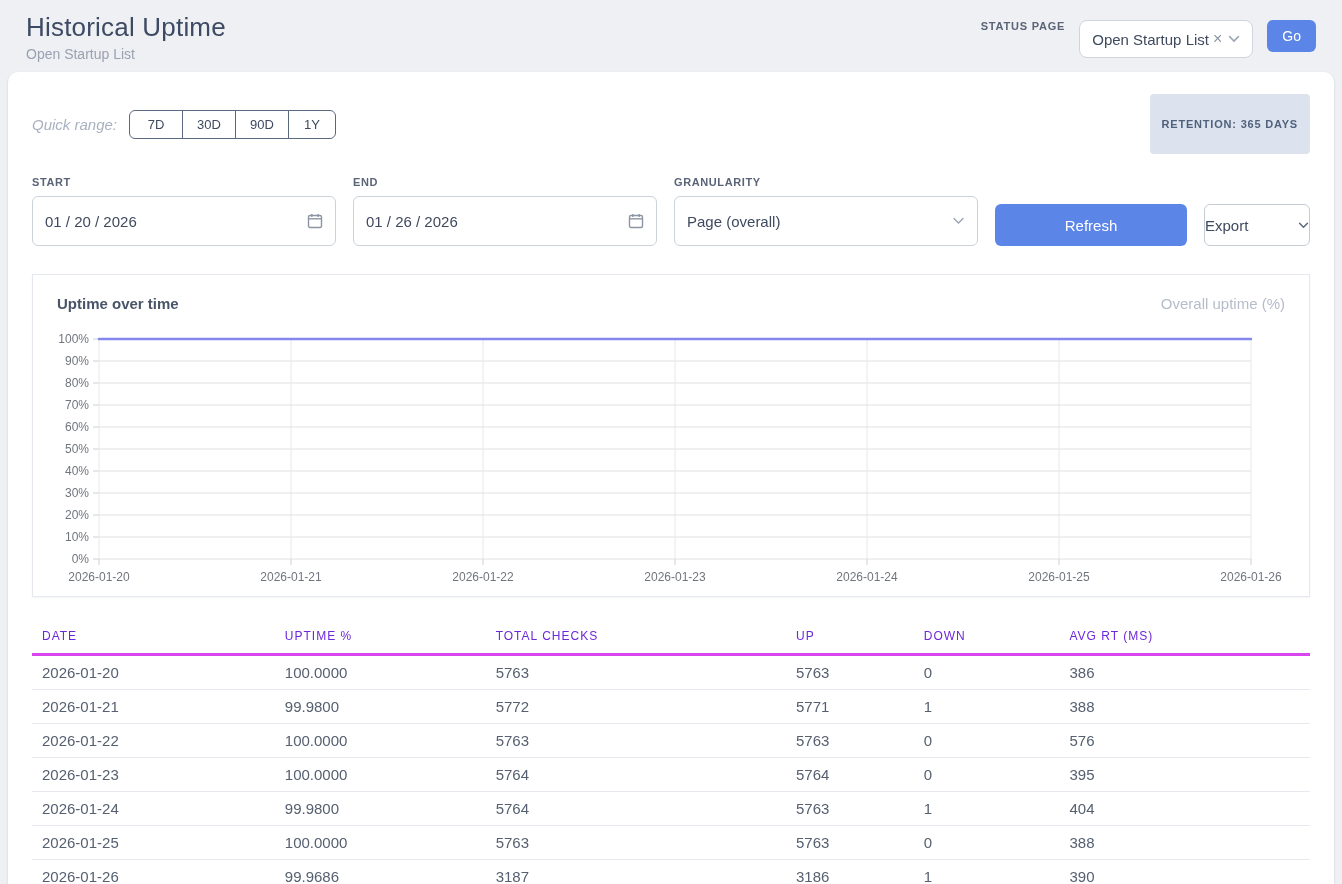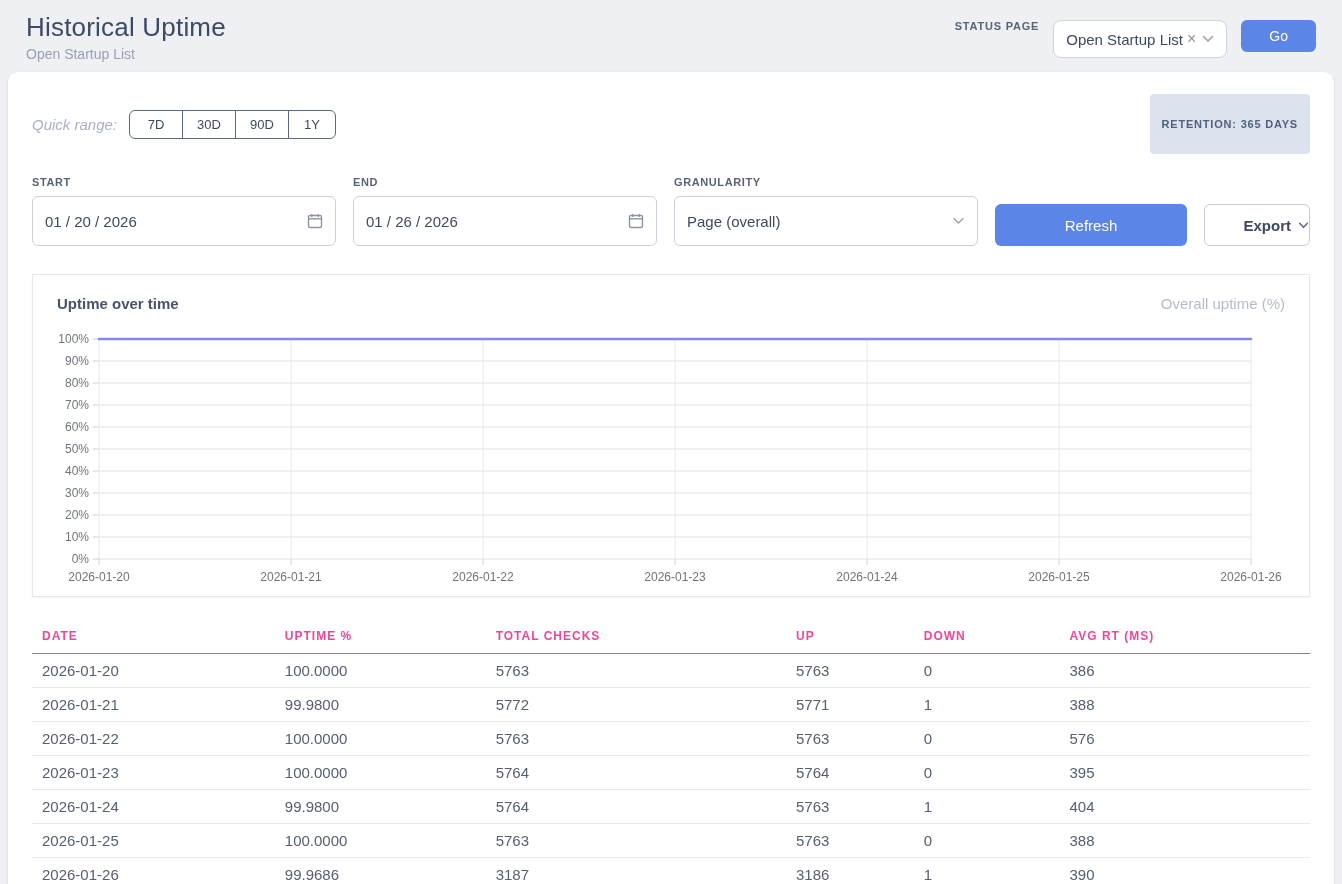--- a/index.html
+++ b/index.html
@@ -19,21 +19,21 @@
   .header-right { display: flex; align-items: flex-start; gap: 14px; margin-top: 8px; }
   .status-page-label { font-size: 11px; font-weight: 700; letter-spacing: .8px; color: #5a6477; }
   .select-box {
     height: 38px; background: #fff; border: 1px solid #cfd5de; border-radius: 8px;
     display: flex; align-items: center; gap: 6px; padding: 0 12px; cursor: pointer;
     font-size: 15px; color: #3f4a5f;
   }
   .clear-x { color: #8d95a3; font-size: 16px; margin-left: -2px; }
   .go-btn {
     background: #5c85e8; color: #fff; border: none; border-radius: 6px;
-    font-size: 14px; padding: 8px 28px; cursor: pointer; font-family: inherit;
+    font-size: 14px; padding: 8px 15px; cursor: pointer; font-family: inherit;
   }
   
   .main-card {
     margin: 0 8px 8px 8px; background: #fff; border-radius: 10px;
     box-shadow: 0 1px 3px rgba(25,35,60,.10), 0 1px 2px rgba(25,35,60,.06);
     padding: 22px 24px 20px 24px; min-height: 800px;
   }
   .row-top { display: flex; justify-content: space-between; align-items: center; }
   .quick-range-wrap { display: flex; align-items: center; gap: 12px; }
   .quick-range-label { font-size: 15px; color: #a9b1c0; font-style: italic; }
@@ -62,37 +62,37 @@
     padding: 0 12px; font-size: 15px; color: #3f4a5f; cursor: text;
   }
   .input-box .chev, .select-box .chev { color: #9aa3b2; }
   .refresh-btn {
     width: 192px; height: 42px; background: #5c85e8; color: #fff; border: none;
     border-radius: 6px; font-size: 15px; cursor: pointer; font-family: inherit;
   }
   .export-btn {
     width: 106px; height: 42px; background: #fff; border: 1px solid #c6ccd6;
     border-radius: 6px; font-size: 15px; color: #3f4a5f; cursor: pointer;
-    display: flex; align-items: center; justify-content: flex-end; gap: 7px; font-family: inherit; font-weight: bold;
+    display: flex; align-items: center; justify-content: space-between; gap: 15px; font-family: inherit;
   }
   
   .chart-card {
     margin-top: 28px; border: 1px solid #e5e8ee; border-radius: 0;
     box-shadow: 0 1px 2px rgba(25,35,60,.05); padding: 20px 0 8px 0;
   }
   .chart-head { display: flex; justify-content: space-between; align-items: center; padding: 0 24px; }
   .chart-title { font-size: 15px; font-weight: 700; color: #4a5468; }
   .chart-legend { font-size: 15px; color: #b6bcca; }
   .chart-body { padding: 14px 0 0 0; }
   .chart-body svg { display: block; }
   
   .uptime-table { width: 100%; border-collapse: collapse; margin-top: 26px; }
   .uptime-table th {
-    text-align: left; font-size: 12px; font-weight: 700; letter-spacing: 1px;
-    color: #ec4899; padding: 6px 10px 10px 10px; border-bottom: 1px solid #d946ef;
+    text-align: left; font-size: 12px; font-weight: 400; letter-spacing: 1px;
+    color: #6d28d9; padding: 6px 10px 10px 10px; border-bottom: 3px solid #d946ef;
     text-transform: uppercase;
   }
   .uptime-table td {
     font-size: 15px; color: #566070; padding: 8px 10px;
     border-bottom: 1px solid #e6e9ee;
   }
 </style>
 </head>
 <body>
 

